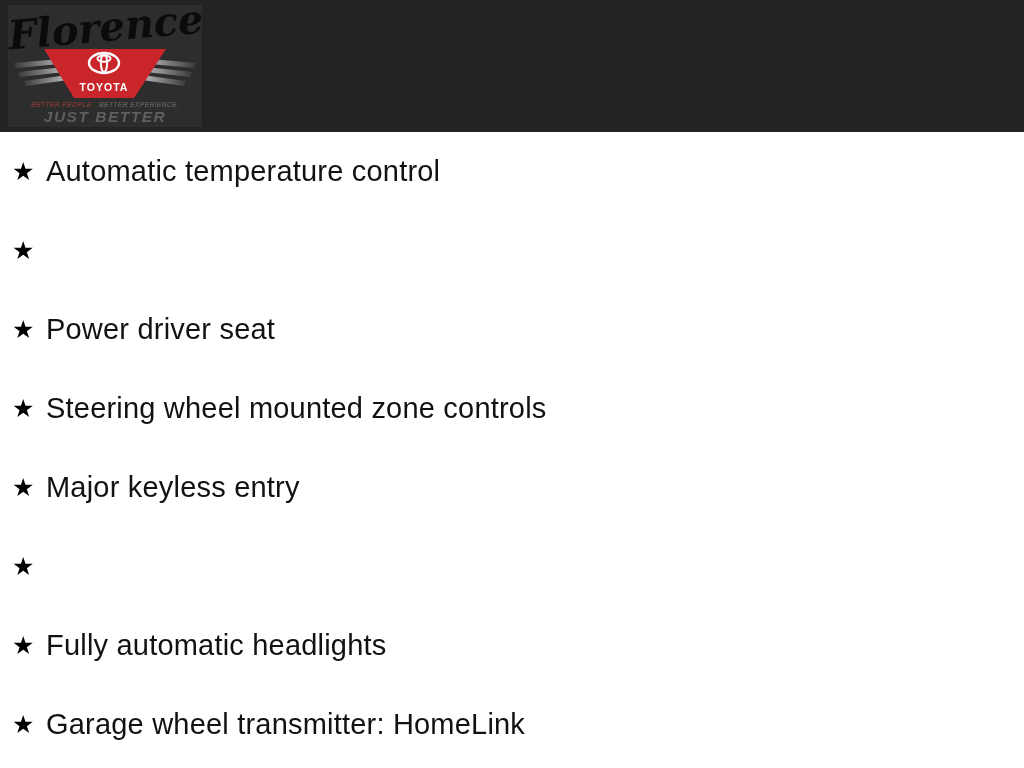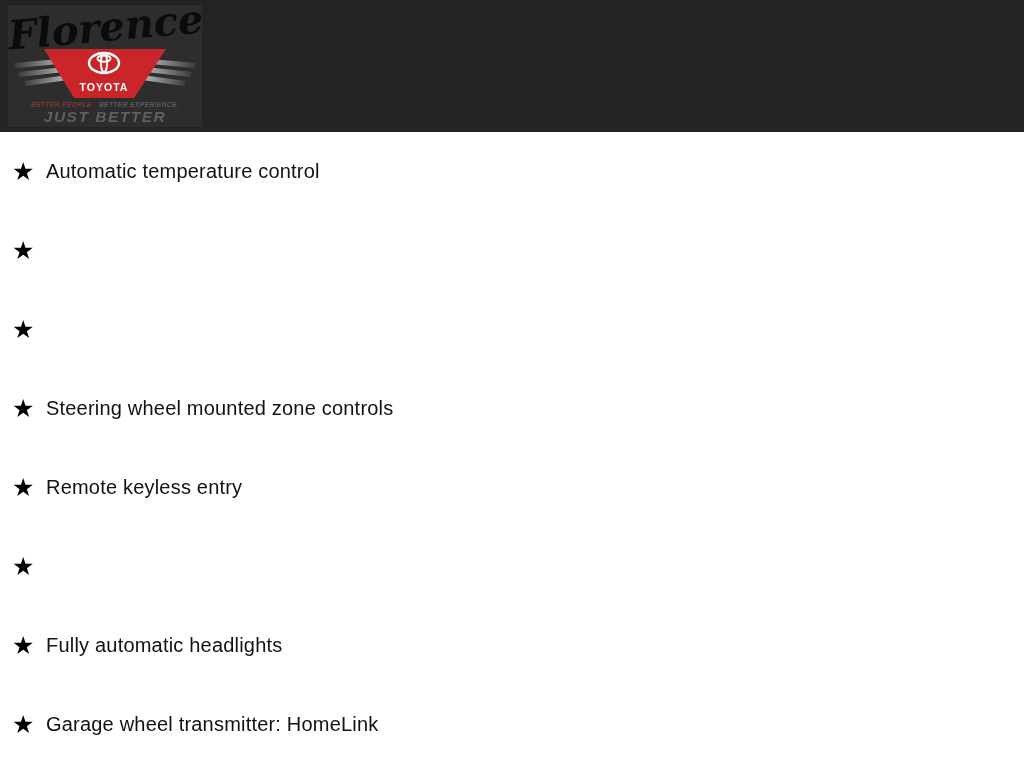--- a/index.html
+++ b/index.html
@@ -68,21 +68,21 @@
     padding-left:12px;
   }
   .star{
     width:26px;
     font-size:25px;
     color:#000;
     text-align:left;
     flex:0 0 auto;
   }
   .label{
-    font-size:20px;
+    font-size:29px;
     color:var(--body-text);
     margin-left:8px;
     letter-spacing:0.2px;
   }
 </style>
 </head>
 <body>
 
 <div class="header">
   <svg class="logo-tile" viewBox="0 0 194 122" width="194" height="122" aria-hidden="true">
@@ -131,28 +131,29 @@
 <ul class="features-list">
   <li class="feature">
     <span class="star">★</span>
     <span class="label">Automatic temperature control</span>
   </li>
   <li class="feature">
     <span class="star">★</span>
   </li>
   <li class="feature">
     <span class="star">★</span>
+    <span class="label">Power driver seat</span>
   </li>
   <li class="feature">
     <span class="star">★</span>
     <span class="label">Steering wheel mounted zone controls</span>
   </li>
   <li class="feature">
     <span class="star">★</span>
-    <span class="label">Remote keyless entry</span>
+    <span class="label">Major keyless entry</span>
   </li>
   <li class="feature">
     <span class="star">★</span>
   </li>
   <li class="feature">
     <span class="star">★</span>
     <span class="label">Fully automatic headlights</span>
   </li>
   <li class="feature">
     <span class="star">★</span>

